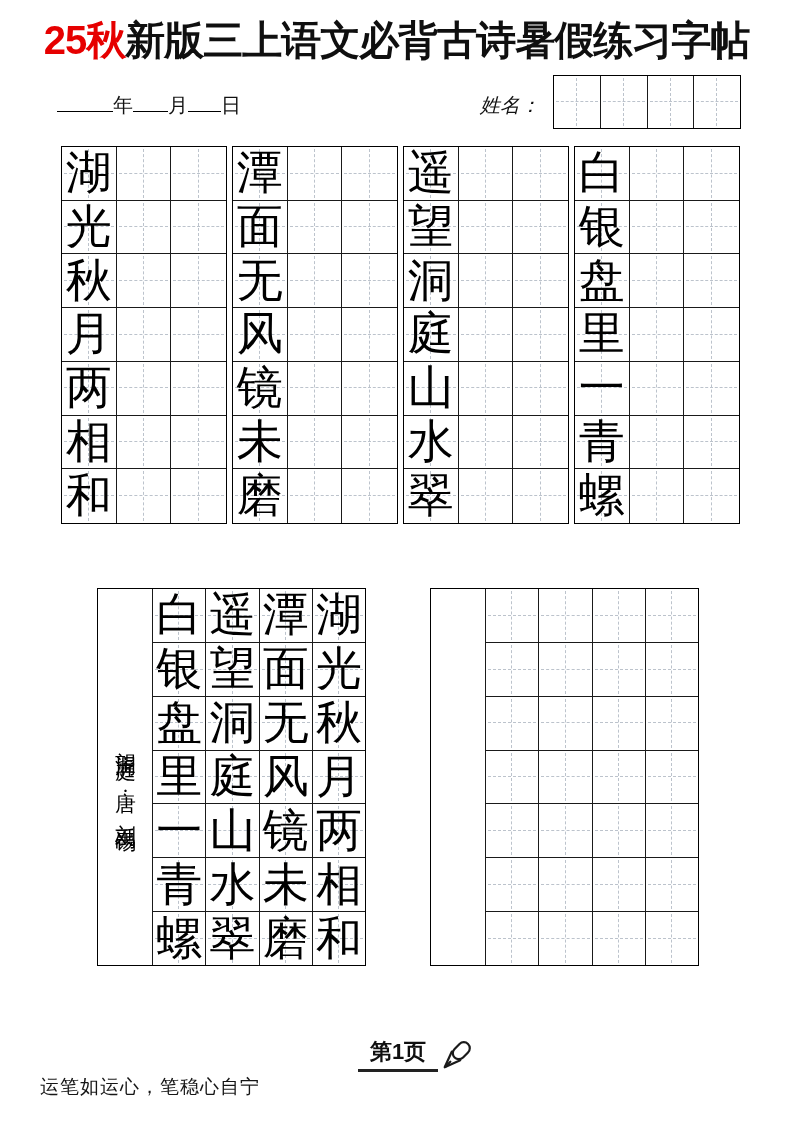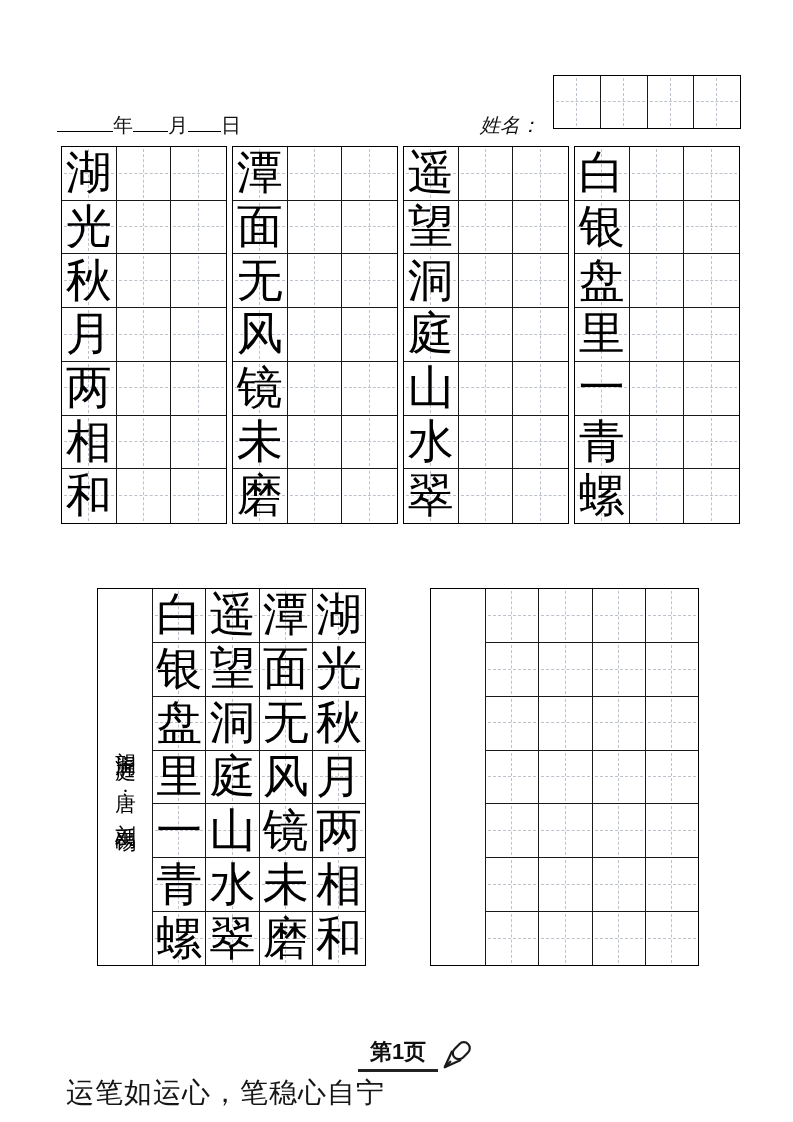--- a/index.html
+++ b/index.html
@@ -23,21 +23,21 @@
     text-align:center;
     font-family:"Liberation Sans", sans-serif;
     font-weight:bold;font-size:40px;letter-spacing:-1px;
     white-space:nowrap;
   }
   .title .hl{color:#e60000;}
   
   .hdr{
     position:absolute;
     font-family:"Liberation Serif", serif;
-    font-size:20px;white-space:nowrap;color:#111;margin-top:20px;
+    font-size:20px;white-space:nowrap;color:#111;
   }
   .ul{display:inline-block;border-bottom:1.6px solid #000;height:15px;vertical-align:baseline;}
   
   .tz-cell{
     position:relative;
     display:flex;align-items:center;justify-content:center;
     border-right:1.3px solid var(--line);
     border-bottom:1.3px solid var(--line);
     box-sizing:border-box;
   }
@@ -106,31 +106,32 @@
     text-align:center;
     font-family:"Liberation Sans", sans-serif;
     font-weight:bold;font-size:22px;
   }
   .pageno-line{
     position:absolute;left:358px;top:1069px;width:80px;height:3px;
     background:#222;
   }
   .pen{position:absolute;left:436px;top:1036px;width:40px;height:40px;}
   .motto{
-    position:absolute;left:66px;top:1074px;
+    position:absolute;left:40px;top:1074px;
     font-family:"Liberation Sans", sans-serif;
-    font-size:28px;letter-spacing:1px;color:#161616;
+    font-size:19px;letter-spacing:1px;color:#161616;
     font-weight:500;
   }
 </style>
 </head>
 <body>
 
 <div class="page">
 
+  <div class="title"><span class="hl">25秋</span><span>新版三上语文必背古诗暑假练习字帖</span></div>
 
   <div class="hdr" style="left:57px;top:92px;">
     <span class="ul" style="width:56px;"></span><span>年</span><span class="ul" style="width:35px;"></span><span>月</span><span class="ul" style="width:33px;"></span><span>日</span>
   </div>
   <div class="hdr" style="left:480px;top:92px;font-style:italic;">
     <span>姓名：</span>
   </div>
 
   <div class="ngrid">
       <div class="tz-cell">

